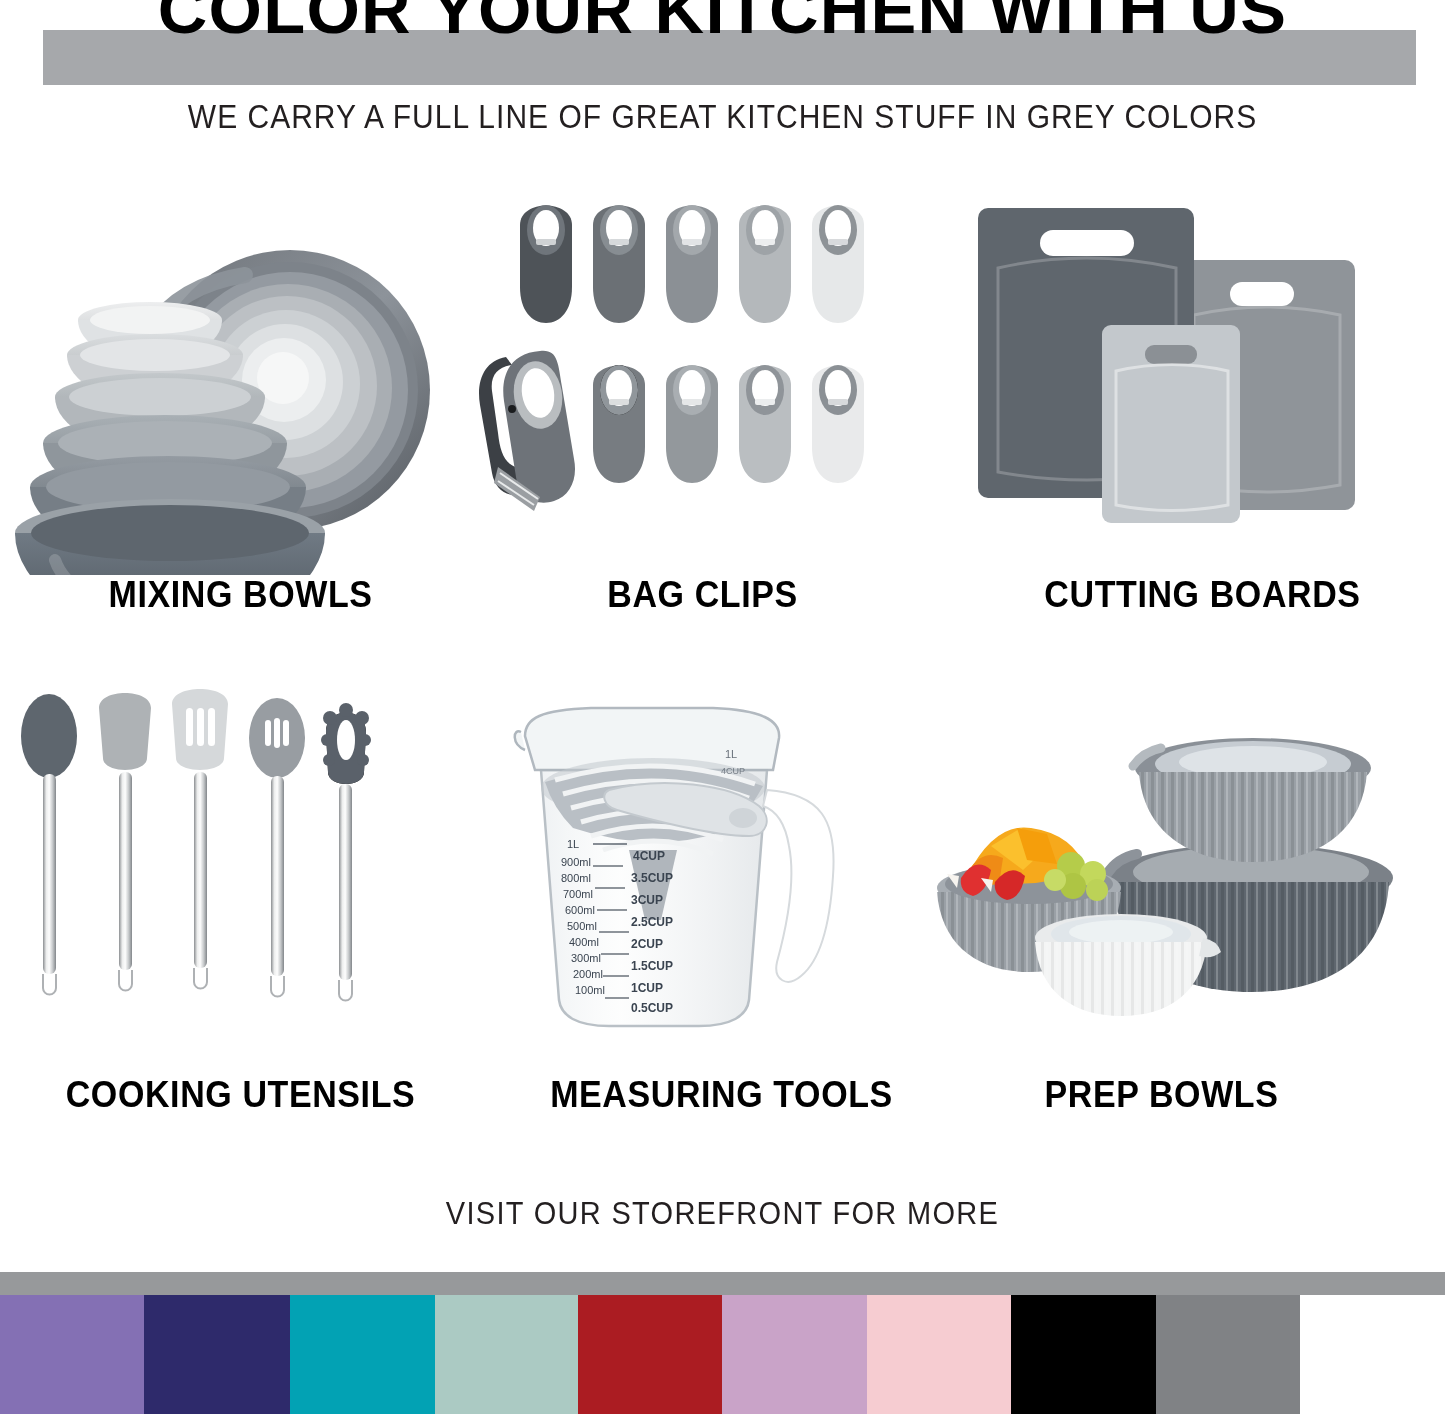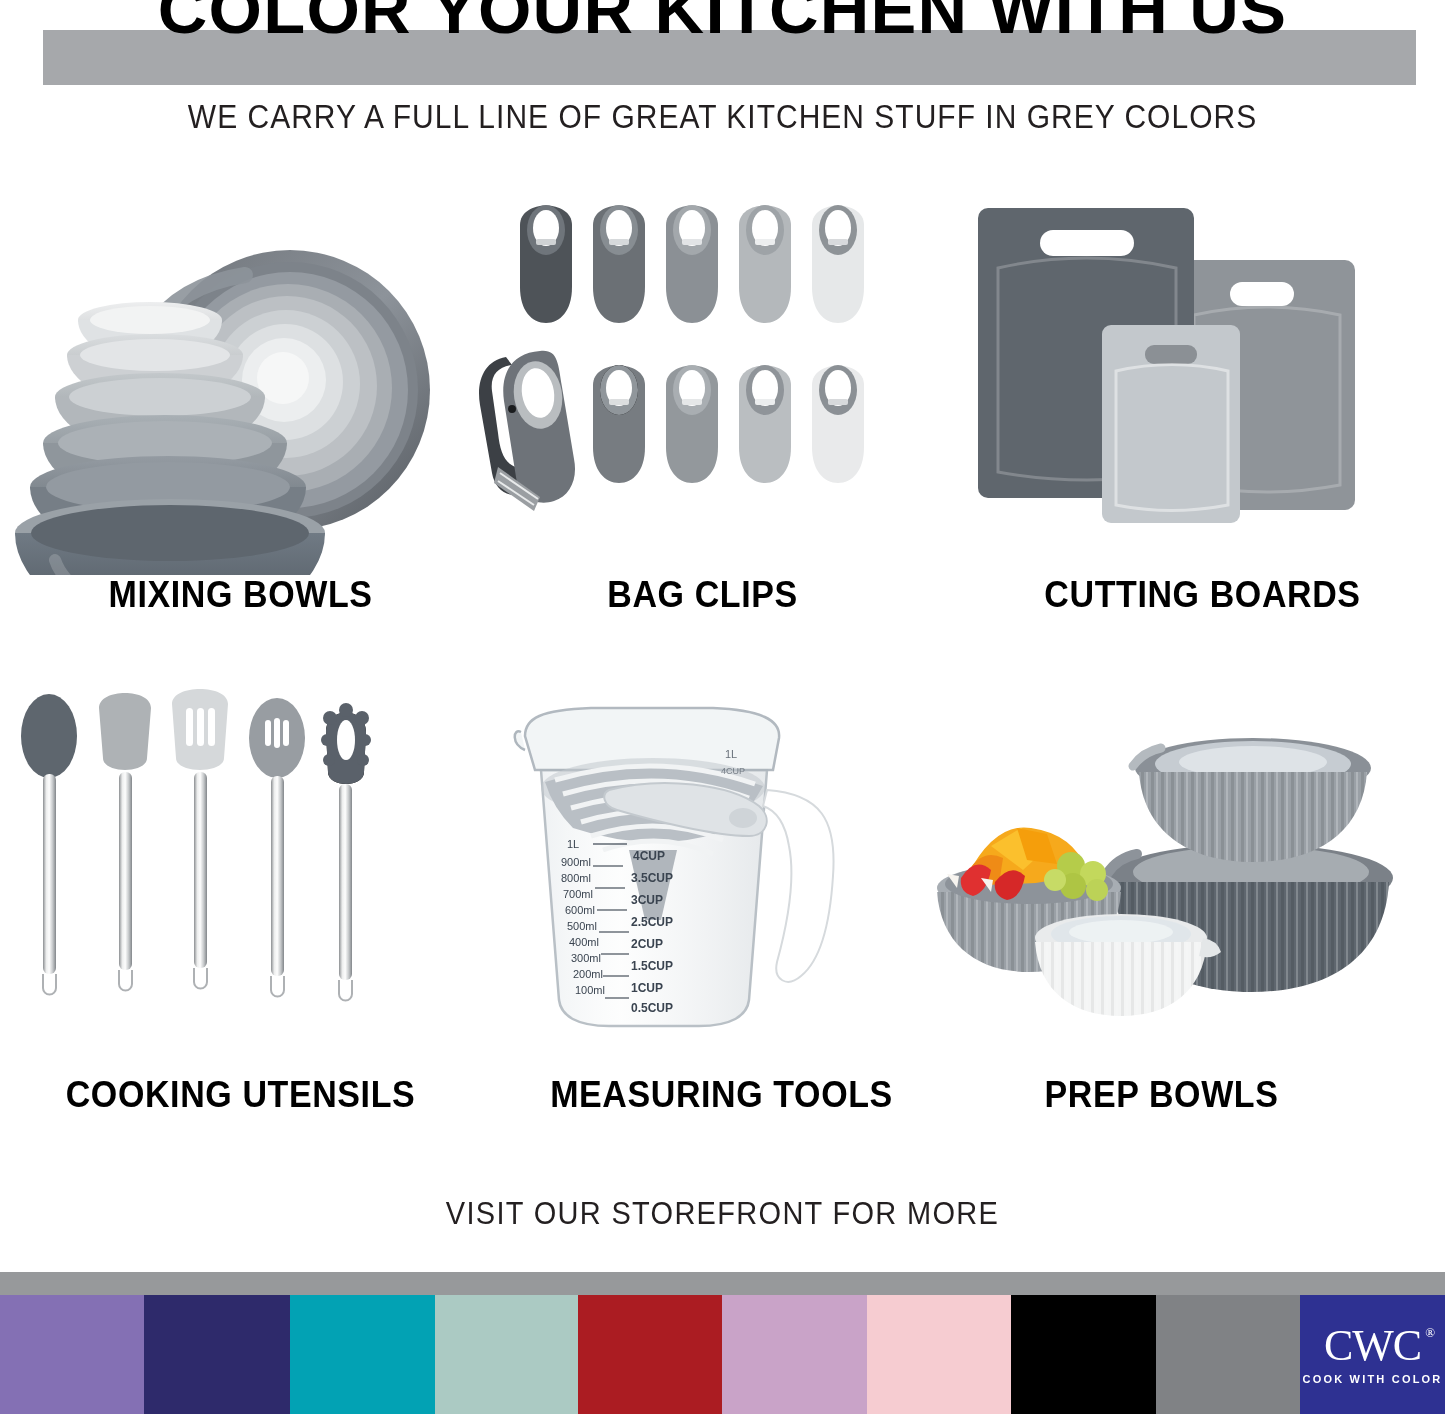--- a/index.html
+++ b/index.html
@@ -490,20 +490,16 @@
     <div class="swatches" id="swatch-row">
         <div class="sw" style="width: 144px; background: rgb(132, 112, 180);"></div>
         <div class="sw" style="width: 146px; background: rgb(46, 42, 107);"></div>
         <div class="sw" style="width: 145px; background: rgb(2, 162, 180);"></div>
         <div class="sw" style="width: 143px; background: rgb(171, 202, 195);"></div>
         <div class="sw" style="width: 144px; background: rgb(171, 28, 34);"></div>
         <div class="sw" style="width: 145px; background: rgb(201, 163, 200);"></div>
         <div class="sw" style="width: 144px; background: rgb(246, 204, 209);"></div>
         <div class="sw" style="width: 145px; background: rgb(0, 0, 0);"></div>
         <div class="sw" style="width: 144px; background: rgb(128, 130, 133);"></div>
-        <div class="sw logo-panel" style="width: 145px; background: rgb(46, 49, 146);">
-          <div class="logo-mark">CWC<span class="logo-reg">®</span></div>
-          <div class="logo-tag">COOK WITH COLOR</div>
-        </div>
       </div>
   </div>
 
 </div>
 
 </body></html>

